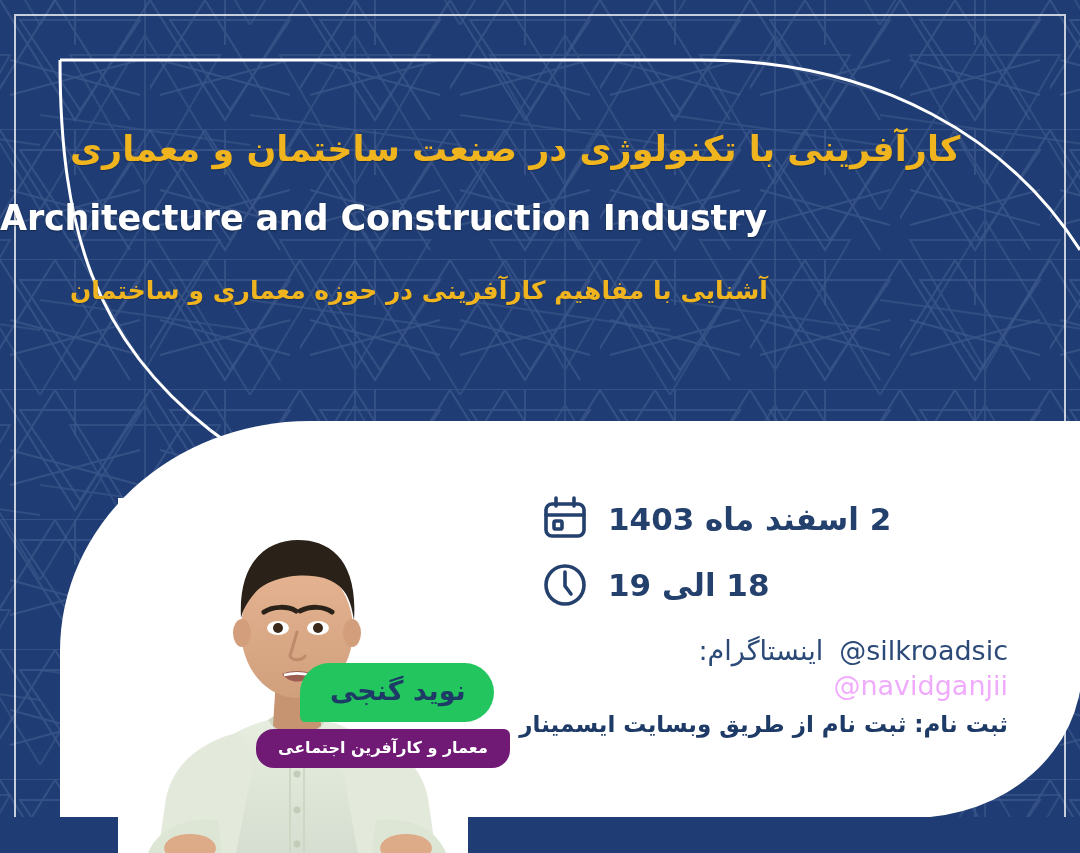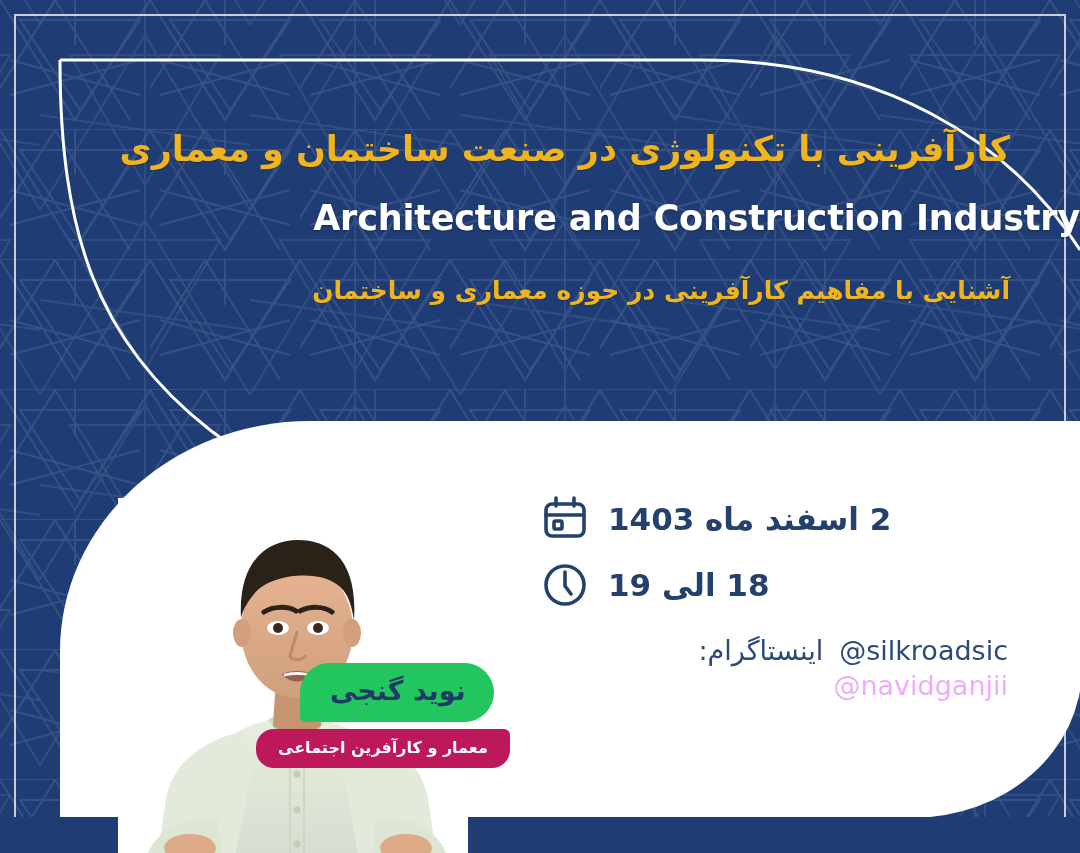--- a/index.html
+++ b/index.html
@@ -44,21 +44,21 @@
   .sweep{
     position:absolute;inset:0;
     pointer-events:none;
   }
 
   
   .headings{
     position:absolute;
     left:0;right:0;
     top:128px;
-    text-align:right;
+    text-align:left;
     direction:rtl;
     z-index:4;
   }
   .title-fa{
     color:#f0b41f;
     font-size:35px;
     font-weight:bold;
     letter-spacing:0px;
     line-height:1.25;
     padding:0 70px;
@@ -172,21 +172,21 @@
     border-top-left-radius:34px;
     border-bottom-left-radius:6px;
     white-space:nowrap;
     letter-spacing:1px;
   }
   .badge-role{
     position:absolute;
     left:256px;
     top:729px;
     z-index:8;
-    background:#be185d;
+    background:#701a75;
     color:#ffffff;
     font-size:16px;
     font-weight:bold;
     direction:rtl;
     padding:9px 22px 11px 22px;
     border-radius:18px 6px 18px 18px;
     white-space:nowrap;
   }
 
   
@@ -344,15 +344,16 @@
       <span class="txt">18 الی 19</span>
     </div>
 
     <div class="social">
       <div class="line1">
         <span class="handle">@silkroadsic</span><span>اینستاگرام:</span>
       </div>
       <div class="line2">@navidganjii</div>
     </div>
 
+    <div class="register">ثبت نام: ثبت نام از طریق وبسایت ایسمینار</div>
   </div>
 
 </div>
 
 </body></html>

